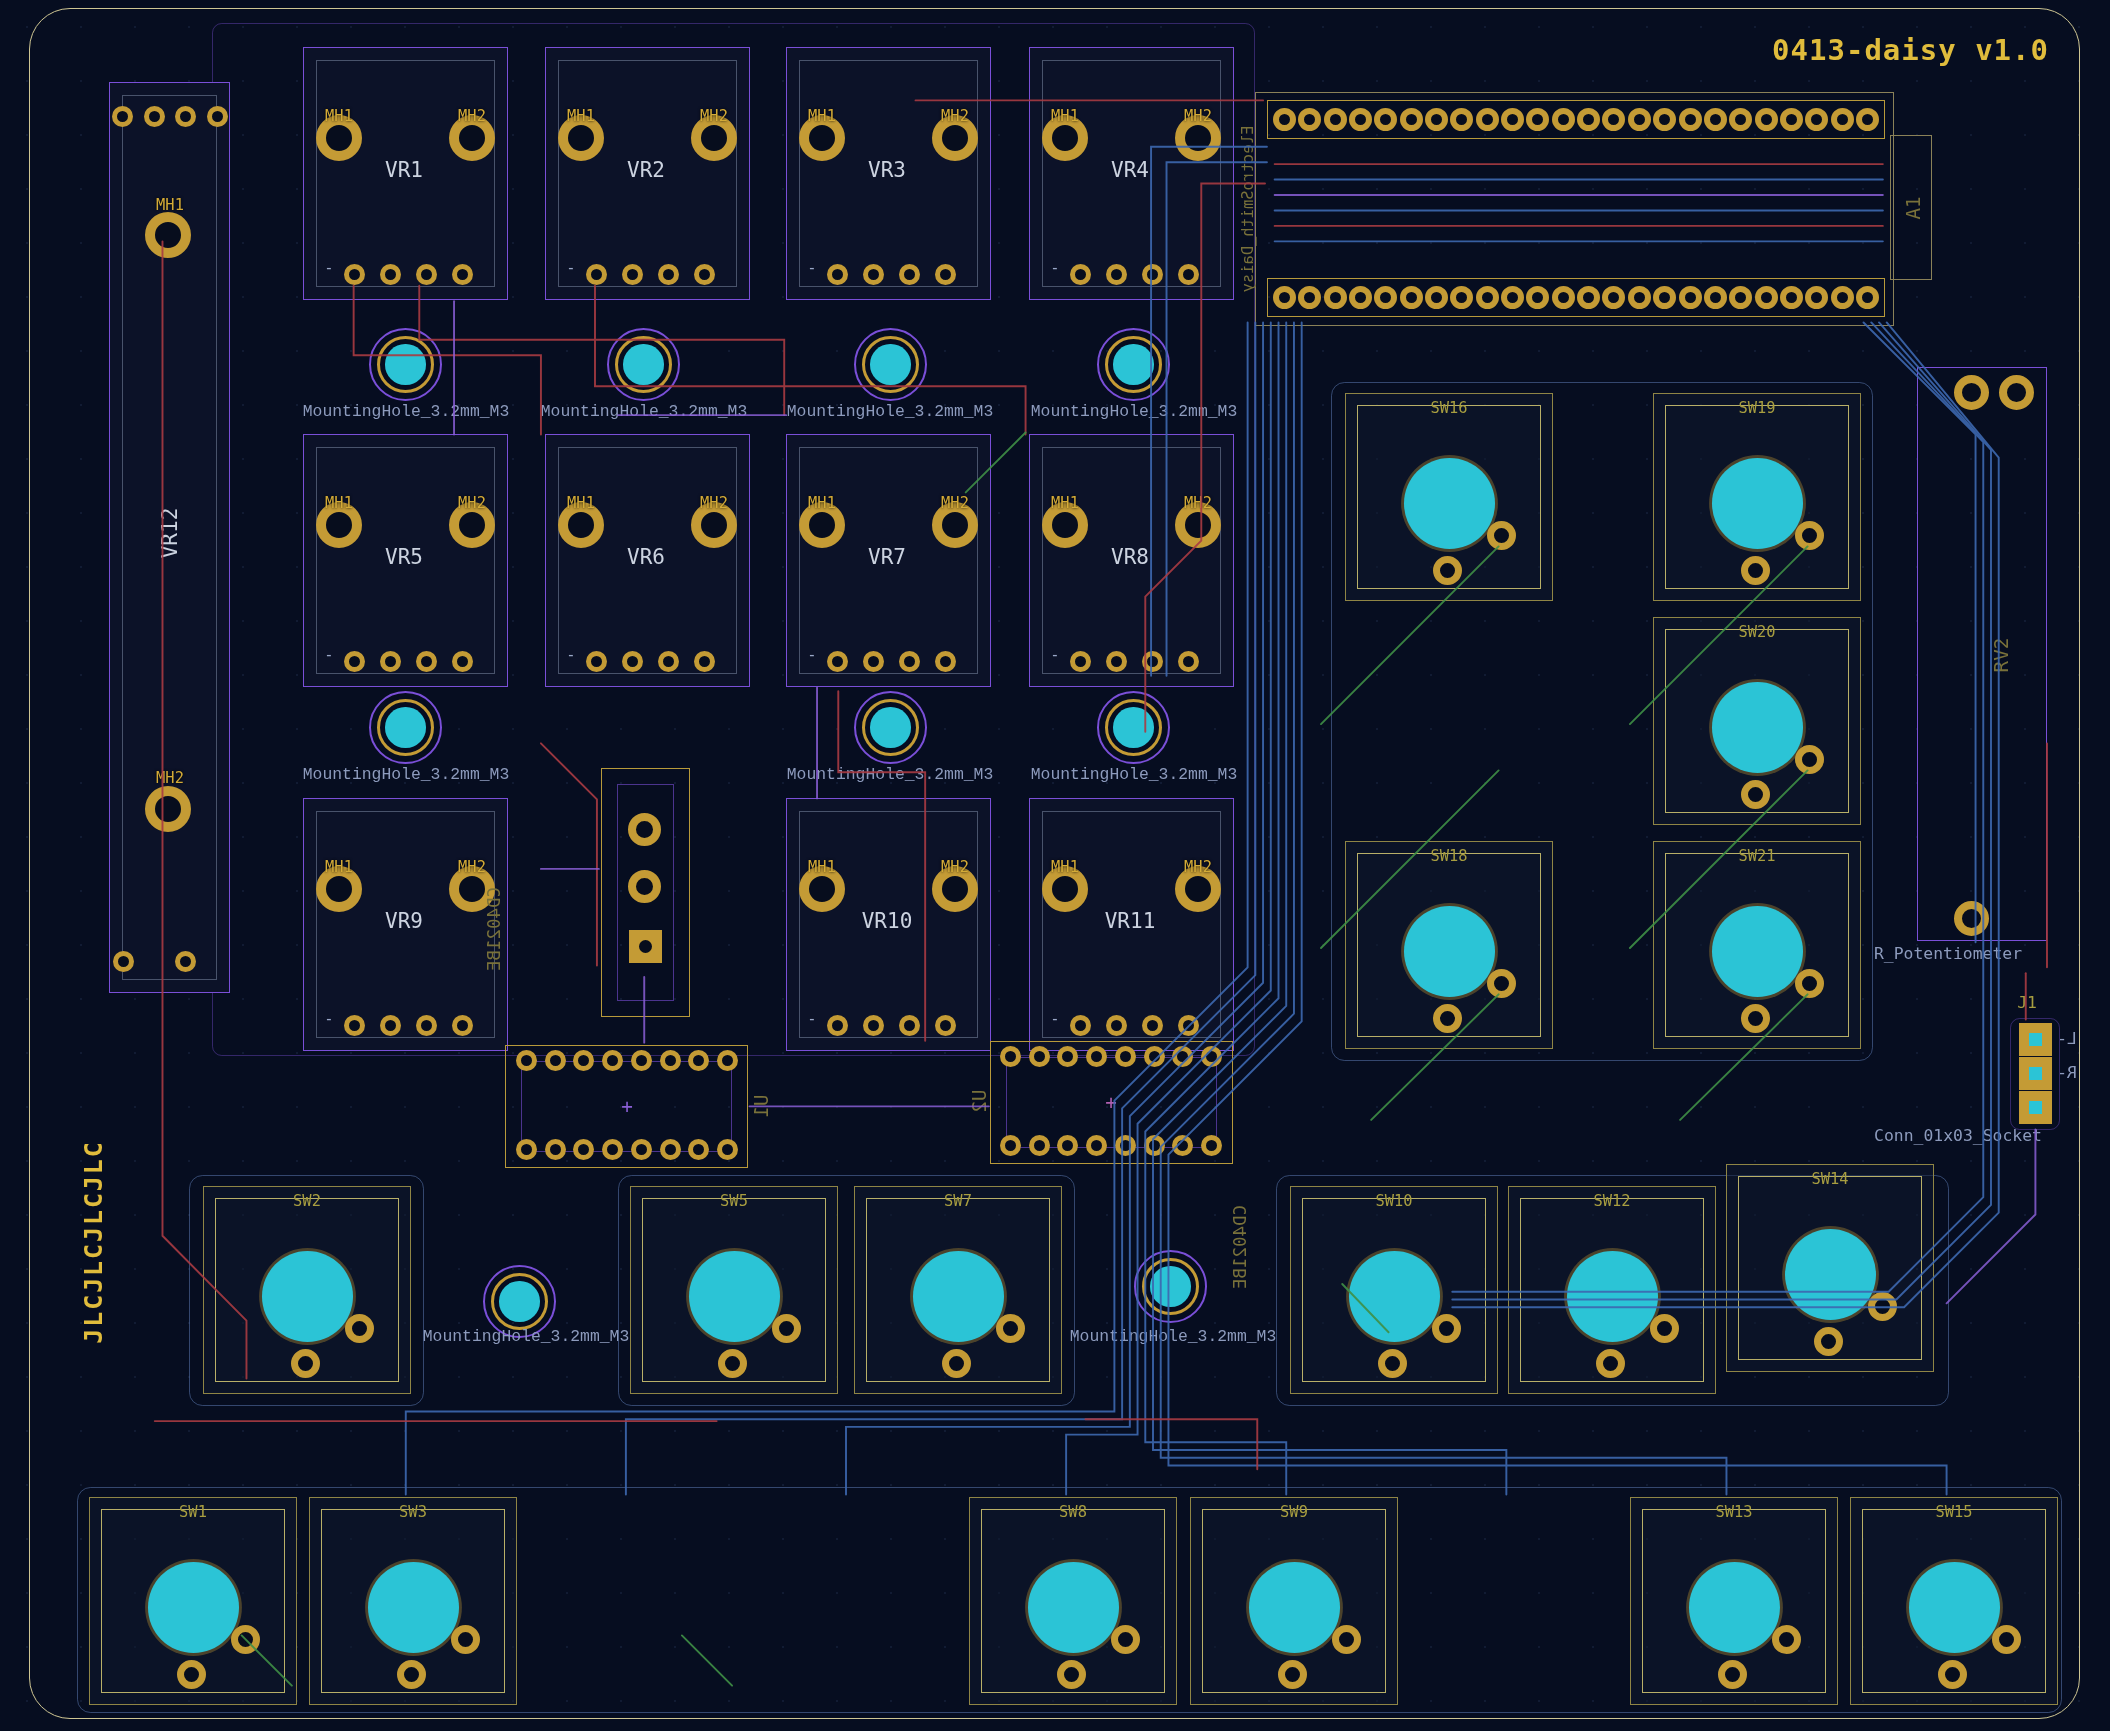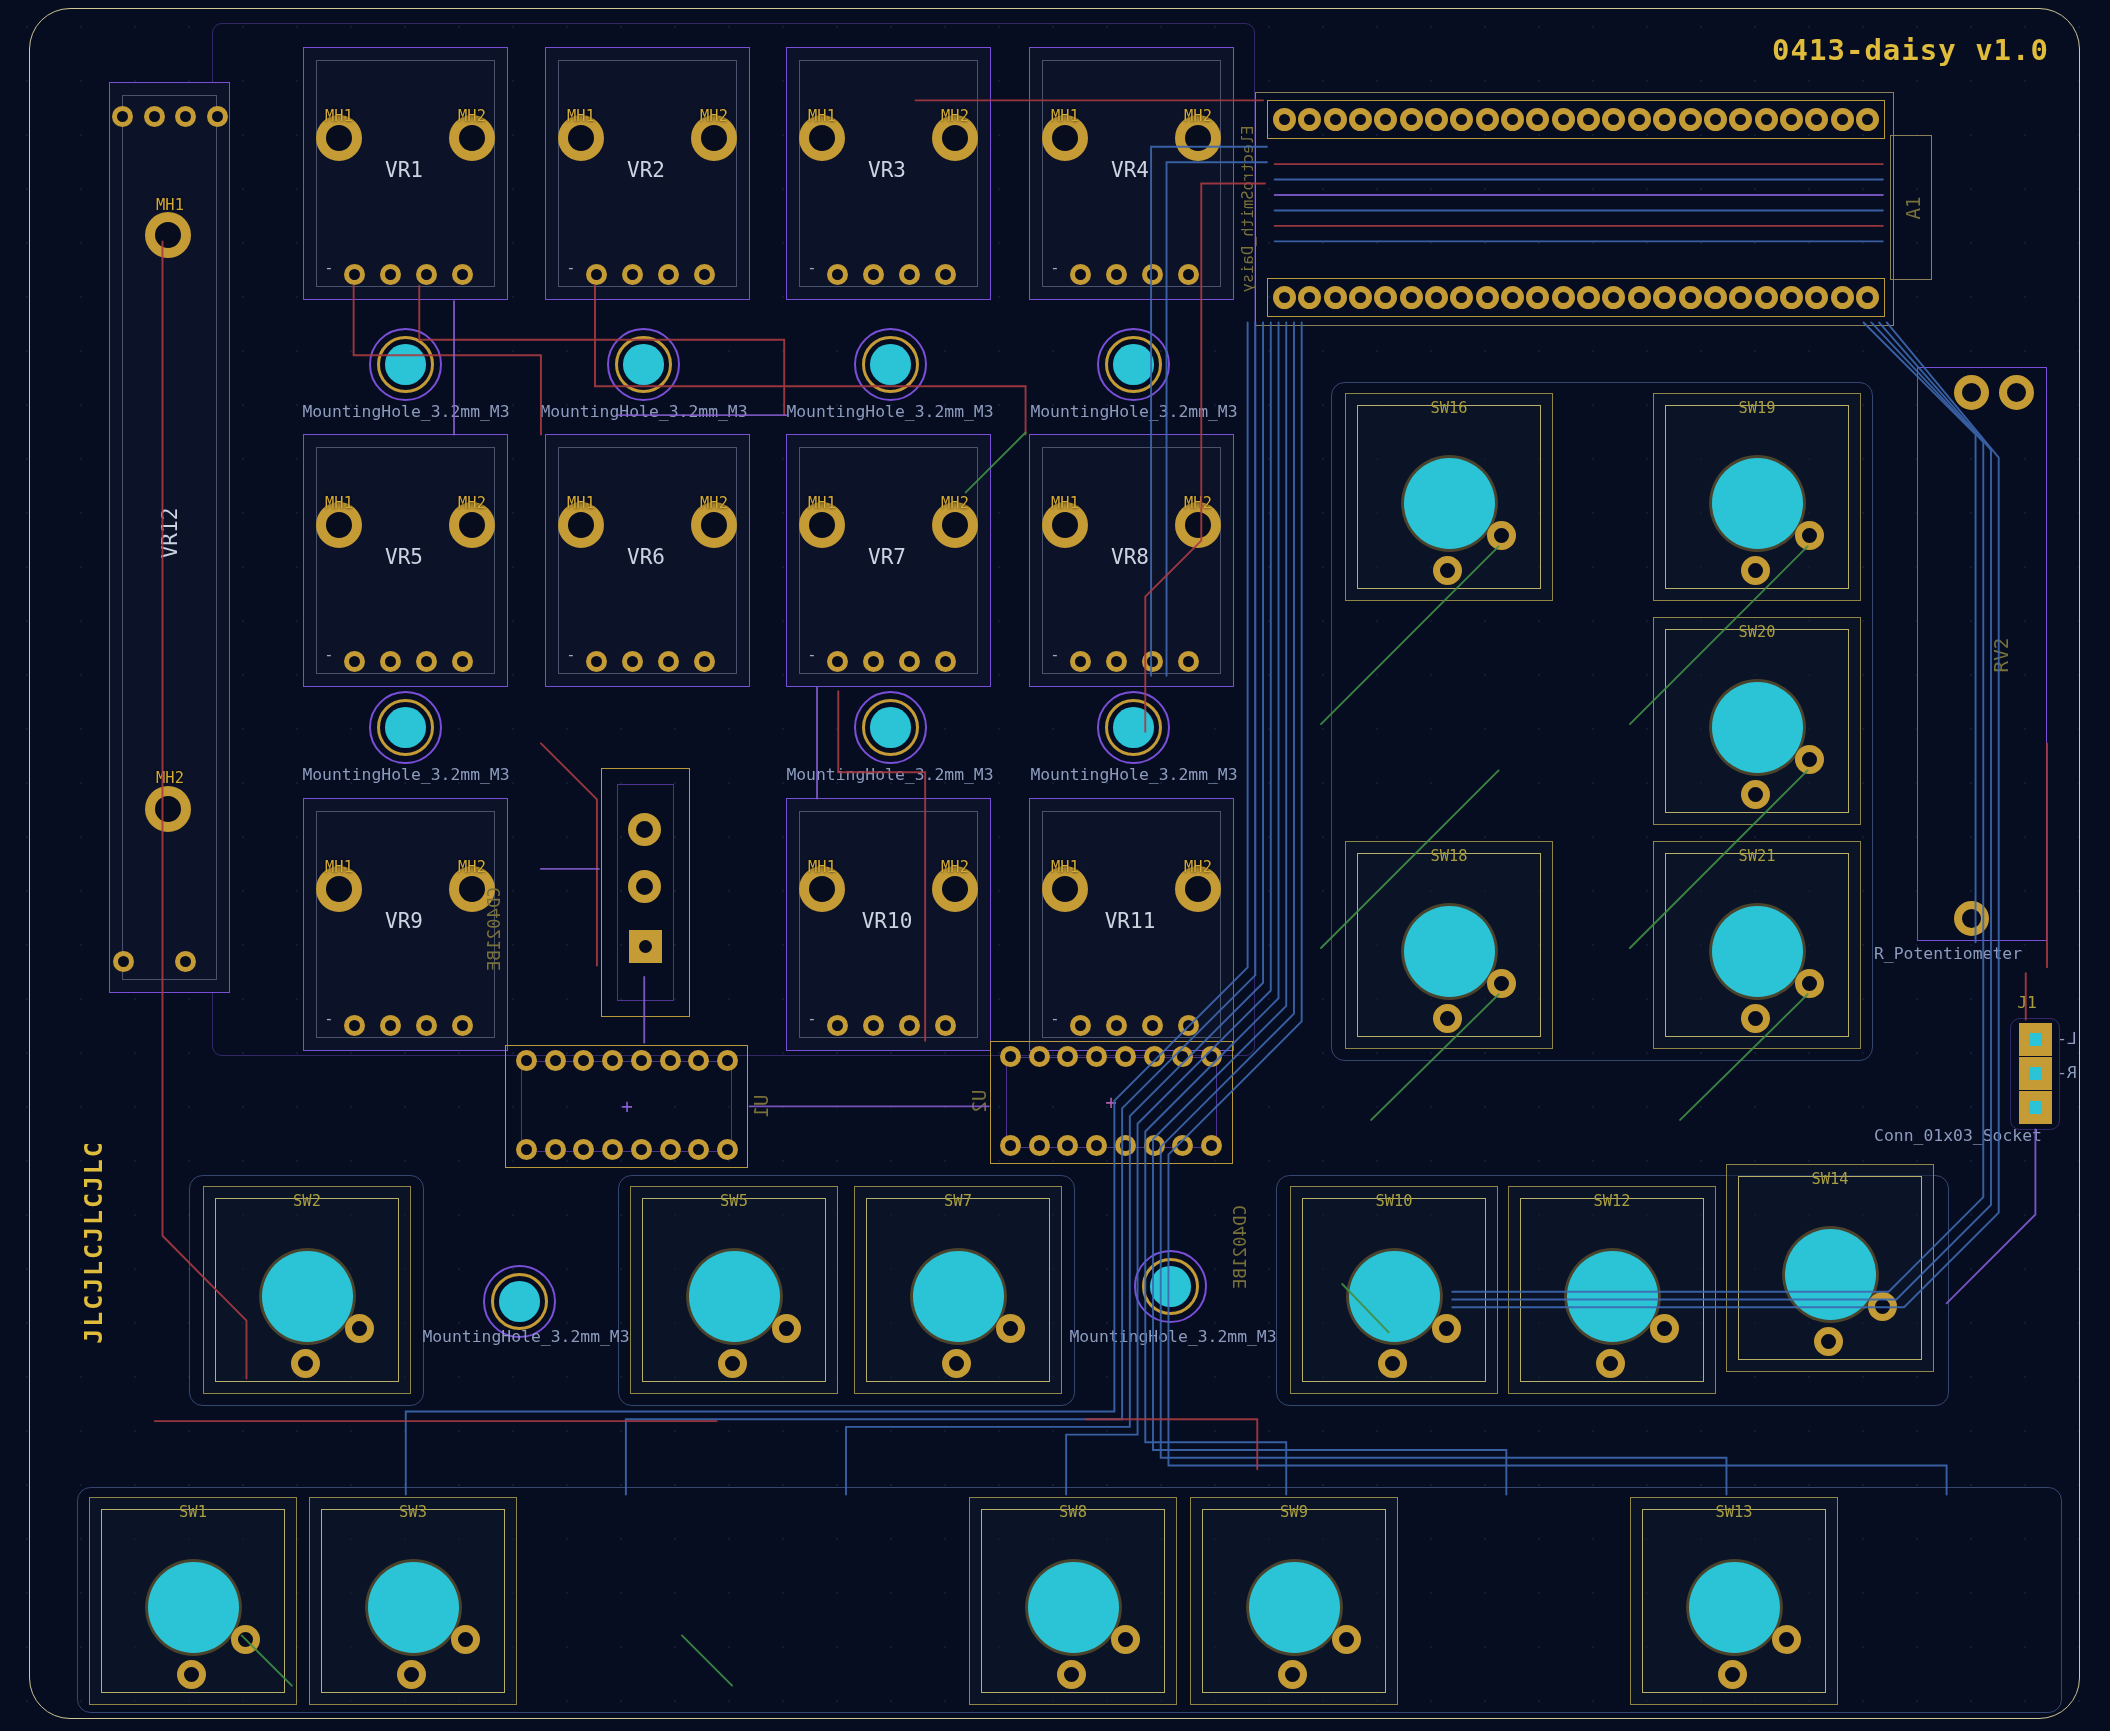--- a/index.html
+++ b/index.html
@@ -16,21 +16,21 @@
   .padlabel{position:absolute;color:#d4ab37;font-size:15.4px;transform:translate(-50%,-50%);text-shadow:0 0 2.9px #000;white-space:nowrap;}
   .pot-ref{position:absolute;left:100px;top:122px;transform:translate(-50%,-50%);color:#ccd3e0;font-size:21px;}
   .minus{position:absolute;left:25px;top:220px;transform:translate(-50%,-50%);color:#9aa7c7;font-size:15.4px;}
   .prow{position:absolute;left:40px;top:216px;width:129px;display:flex;justify-content:space-between;}
   .spad{width:21px;height:21px;border-radius:50%;box-sizing:border-box;border:5.8px solid #c49b35;background:#070d1d;}
   
   .mhole{position:absolute;width:73px;height:73px;}
   .mh-crt{position:absolute;inset:0;border:2.9px solid #7a4fd8;border-radius:50%;box-sizing:border-box;}
   .mh-ring{position:absolute;inset:7.7px;border:3.9px solid #c49b35;border-radius:50%;box-sizing:border-box;}
   .mh-core{position:absolute;inset:16.4px;background:#2bc4d6;border-radius:50%;}
-  .mh-text{position:absolute;color:#8d9bbd;font-size:16.4px;transform:translateX(-50%);white-space:nowrap;}
+  .mh-text{position:absolute;color:#8d9bbd;font-size:16.4px;transform:translateX(-50%);white-space:nowrap;font-family:Liberation Mono, monospace;}
   
   .switch{position:absolute;width:208px;height:208px;border:1.9px solid #8f8545;background:rgba(17,25,46,.55);box-sizing:border-box;}
   .sw-inner{position:absolute;inset:10.6px;border:1px solid #b9b068;}
   .sw-label{position:absolute;top:4.8px;left:0;width:100%;text-align:center;color:#a89e40;font-size:15.4px;}
   .sw-stem{position:absolute;left:58px;top:64px;width:91px;height:91px;border-radius:50%;background:#2bc4d6;box-shadow:0 0 0 2.9px rgba(196,155,53,.35);}
   .sw-pad{position:absolute;width:29px;height:29px;border-radius:50%;box-sizing:border-box;border:7.7px solid #c49b35;background:#070d1d;}
   .sw-p1{left:141px;top:127px}.sw-p2{left:87px;top:162px}
   
   .zone{position:absolute;border:1px solid rgba(98,130,190,.5);border-radius:13.5px;box-sizing:border-box;}
   .zoneP{position:absolute;border:1px solid rgba(122,79,216,.4);border-radius:9.7px;box-sizing:border-box;}
@@ -487,20 +487,27 @@
   <div class="switch" style="left:1190px;top:1497px">
       <div class="sw-inner"></div>
       <span class="sw-label">SW9</span>
       <div class="sw-stem"></div>
       <div class="sw-pad sw-p1"></div>
       <div class="sw-pad sw-p2"></div>
     </div>
   <div class="switch" style="left:1630px;top:1497px">
       <div class="sw-inner"></div>
       <span class="sw-label">SW13</span>
+      <div class="sw-stem"></div>
+      <div class="sw-pad sw-p1"></div>
+      <div class="sw-pad sw-p2"></div>
+    </div>
+  <div class="switch" style="left:1850px;top:1497px">
+      <div class="sw-inner"></div>
+      <span class="sw-label">SW15</span>
       <div class="sw-stem"></div>
       <div class="sw-pad sw-p1"></div>
       <div class="sw-pad sw-p2"></div>
     </div>
 
   <div class="usock" style="left:505px;top:1045px;width:243px;height:123px">
       <div class="u-inner"></div>
     </div>
   <div class="urow" style="left:516px;top:1050px">
       <span class="upad"></span>

